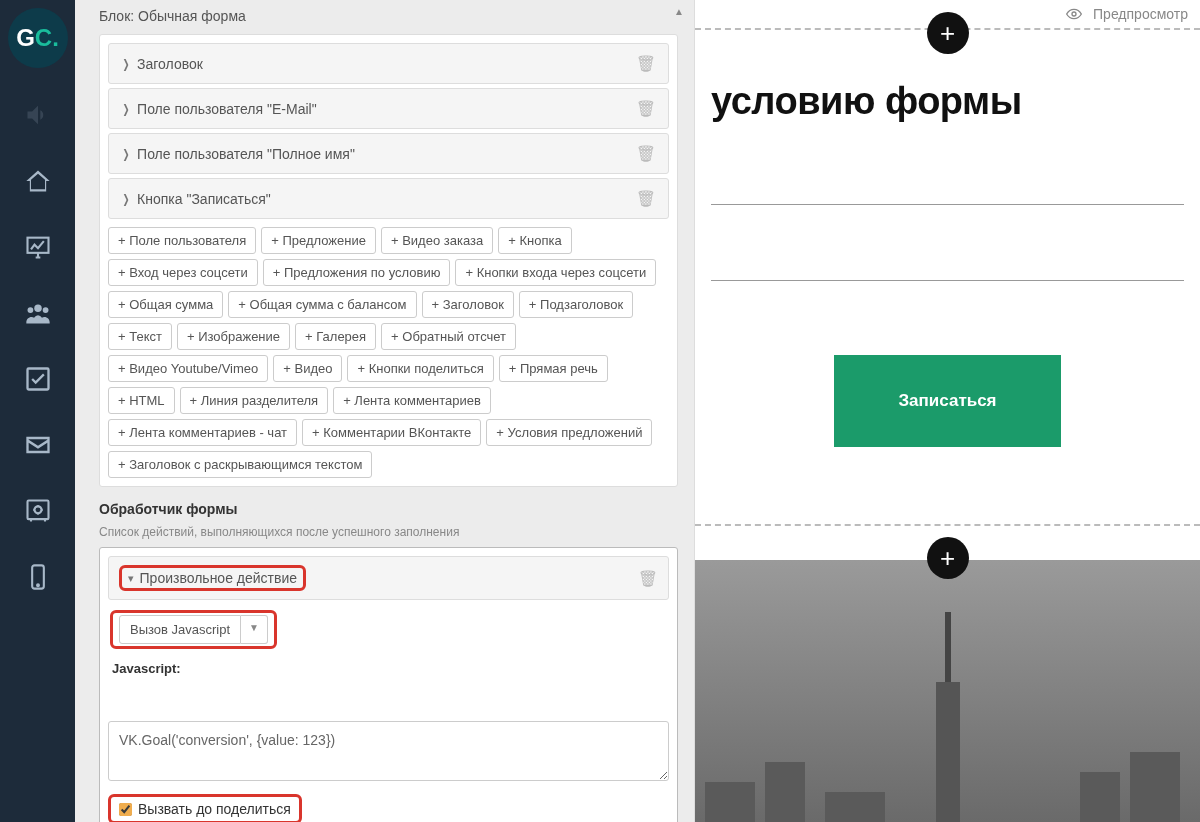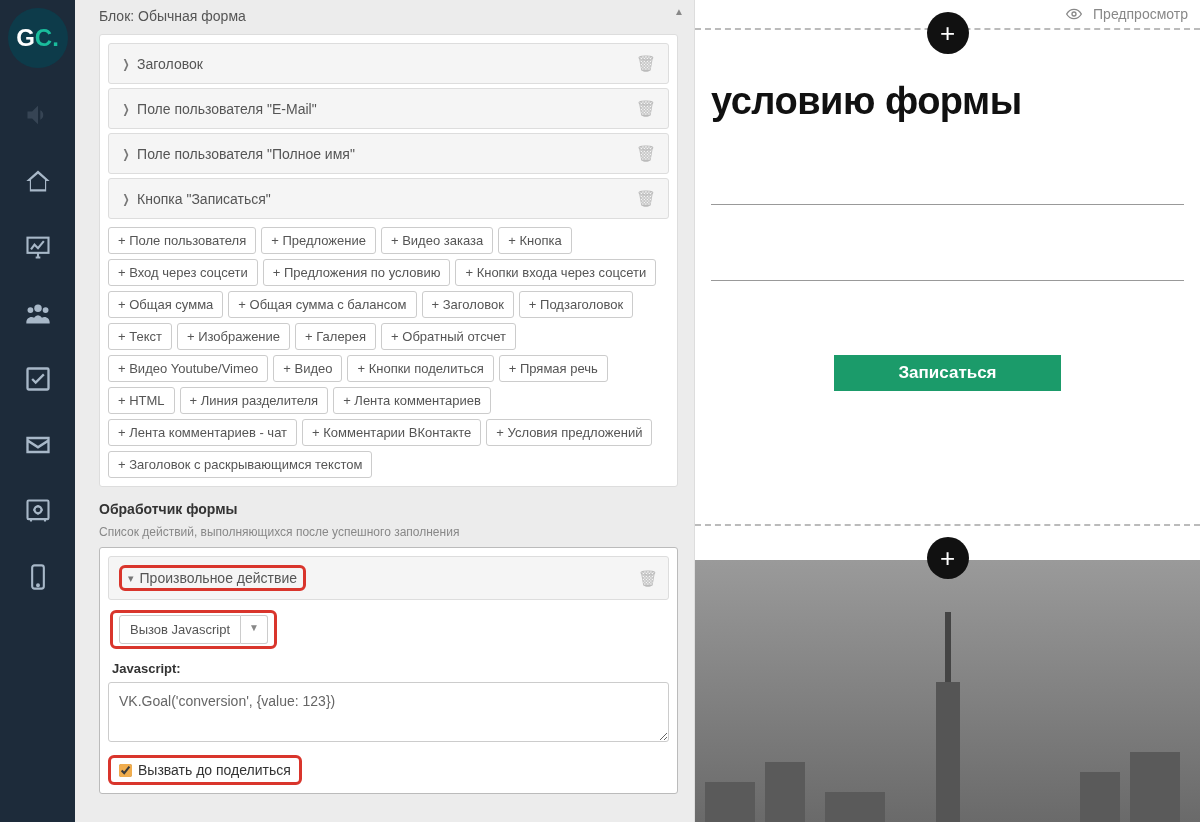--- a/index.html
+++ b/index.html
@@ -25,36 +25,36 @@
 .mini-btn { background: #fff; border: 1px solid #ccc; border-radius: 3px; padding: 5px 9px; font-size: 13px; color: #555; cursor: pointer; white-space: nowrap; }
 .handler-box { background: #fff; border: 1px solid #bbb; border-radius: 3px; padding: 8px; margin-top: 6px; }
 .handler-header { background: #f5f5f5; border: 1px solid #ddd; border-radius: 3px; padding: 8px 10px; display: flex; align-items: center; justify-content: space-between; margin-bottom: 10px; }
 .handler-header .hl { display: flex; align-items: center; color: #555; }
 .chev-down { margin-right: 6px; color: #777; font-size: 11px; display: inline-block; }
 .highlight { border: 3px solid #d9352c; border-radius: 6px; padding: 2px 6px; display: inline-flex; align-items: center; }
 .dropdown-wrap { display: inline-flex; }
 .dropdown { border: 1px solid #ccc; border-radius: 3px 0 0 3px; padding: 6px 10px; background: #fff; font-size: 13px; color: #555; }
 .dd-arrow { border: 1px solid #ccc; border-left: none; border-radius: 0 3px 3px 0; padding: 6px 8px; background: #fff; color: #888; font-size: 10px; }
 .js-label { font-weight: bold; font-size: 13px; margin: 12px 0 6px 4px; }
-.textarea { width: 100%; border: 1px solid #ccc; border-radius: 3px; padding: 10px; font-family: Arial; font-size: 14px; color: #666; min-height: 60px; resize: vertical; }
+.textarea { width: 100%; border: 1px solid #ccc; border-radius: 3px; padding: 10px; font-family: Arial; font-size: 14px; color: #666; min-height: 60px; resize: vertical; margin-top: 39px; }
 .checkbox-row { display: flex; align-items: center; margin-top: 10px; }
 .checkbox-hl { border: 3px solid #d9352c; border-radius: 6px; padding: 4px 8px; display: inline-flex; align-items: center; }
 .checkbox-hl input { margin-right: 6px; accent-color: #f0ad4e; }
 .scroll-ind { position: absolute; right: 10px; top: 6px; color: #888; font-size: 10px; }
 .preview { flex: 1; background: #fff; position: relative; overflow: hidden; }
 .preview-header { position: absolute; top: 6px; right: 12px; color: #888; font-size: 14px; display: flex; align-items: center; gap: 11px; }
 .preview-header svg { width: 16px; height: 16px; }
 .dashed-box { position: absolute; left: 0; right: 0; top: 28px; height: 498px; border-top: 2px dashed #bbb; border-bottom: 2px dashed #bbb; }
 .add-circle { position: absolute; width: 42px; height: 42px; border-radius: 50%; background: #111; color: #fff; display: flex; align-items: center; justify-content: center; font-size: 26px; font-weight: 300; cursor: pointer; left: 50%; transform: translateX(-50%); z-index: 5; }
 .add-top { top: 12px; }
 .add-mid { top: 537px; }
 .form-preview { position: absolute; left: 16px; right: 16px; top: 80px; }
 .form-title { font-size: 38px; font-weight: 900; color: #111; margin-bottom: 40px; letter-spacing: -0.5px; }
 .finput { width: 100%; border: none; border-bottom: 1px solid #999; padding: 12px 0; margin-bottom: 34px; font-size: 15px; background: transparent; }
-.cta { display: block; margin: 40px auto 16px; background: #1b9b6a; color: #fff; border: none; padding: 8px 64px; font-size: 17px; font-weight: bold; cursor: pointer; }
+.cta { display: block; margin: 40px auto 16px; background: #1b9b6a; color: #fff; border: none; padding: 36px 64px; font-size: 17px; font-weight: bold; cursor: pointer; }
 .image-block { position: absolute; left: 0; right: 0; top: 560px; bottom: 0; background: #7a7a7a; overflow: hidden; }
 .skyline { position: absolute; inset: 0; background: linear-gradient(#9a9a9a, #6a6a6a); }
 .spire { position: absolute; left: 50%; transform: translateX(-50%); bottom: 0; width: 40px; height: 210px; }
 .spire::before { content: ''; position: absolute; bottom: 0; left: 8px; width: 24px; height: 140px; background: #555; }
 .spire::after { content: ''; position: absolute; bottom: 140px; left: 17px; width: 6px; height: 70px; background: #444; }
 .bldg { position: absolute; bottom: 0; background: #5a5a5a; }
 .b1 { left: 10px; width: 50px; height: 40px; }
 .b2 { left: 70px; width: 40px; height: 60px; }
 .b3 { left: 130px; width: 60px; height: 30px; }
 .b4 { right: 20px; width: 50px; height: 70px; }

